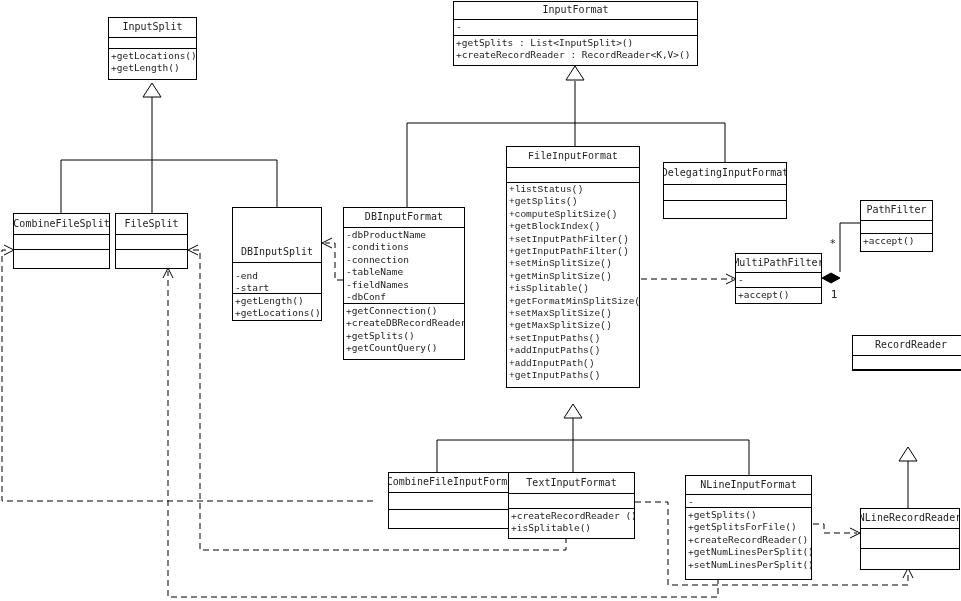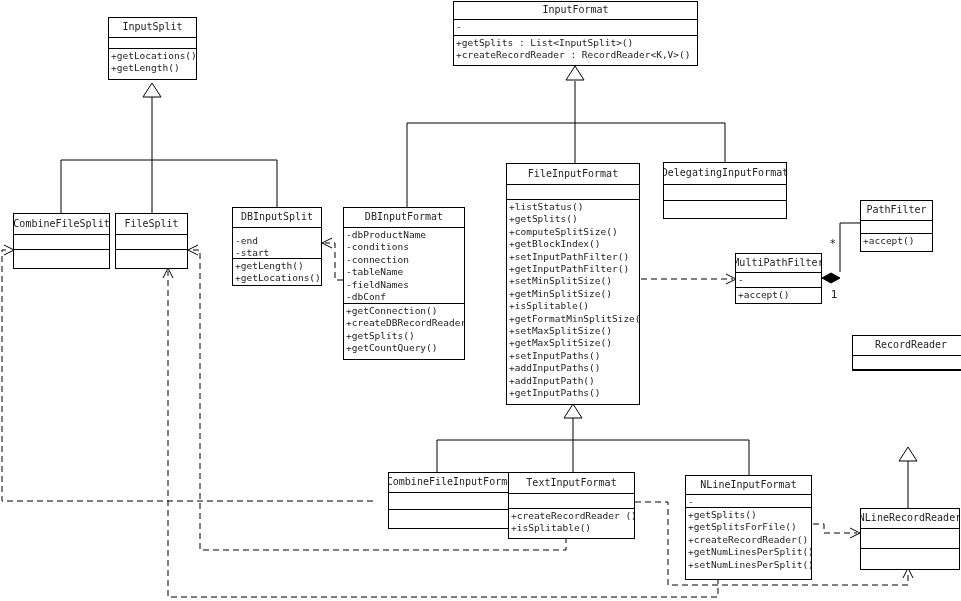--- a/index.html
+++ b/index.html
@@ -101,21 +101,21 @@
       <div class="uml-title" style="height: 21px;">CombineFileSplit</div>
       <div class="uml-sec attrs" style="height: 15px;"></div>
       <div class="uml-sec methods" style="height: 18px;"></div>
     </div>
     <div class="uml-class" style="left: 115px; top: 213px; width: 73px;">
       <div class="uml-title" style="height: 21px;">FileSplit</div>
       <div class="uml-sec attrs" style="height: 15px;"></div>
       <div class="uml-sec methods" style="height: 18px;"></div>
     </div>
     <div class="uml-class" style="left: 232px; top: 207px; width: 90px;">
-      <div class="uml-title" style="height: 20px;">DBInputSplit</div>
+      <div class="uml-title" style="height: 20px; margin-top: 35px;">DBInputSplit</div>
       <div class="uml-sec attrs" style="height: 25px; margin-top: 6px;">
         <div class="uml-row">-end</div>
         <div class="uml-row">-start</div>
       </div>
       <div class="uml-sec methods" style="height: 26px;">
         <div class="uml-row">+getLength()</div>
         <div class="uml-row">+getLocations()</div>
       </div>
     </div>
     <div class="uml-class" style="left: 343px; top: 207px; width: 122px;">
@@ -128,21 +128,21 @@
         <div class="uml-row">-fieldNames</div>
         <div class="uml-row">-dbConf</div>
       </div>
       <div class="uml-sec methods" style="height: 55px;">
         <div class="uml-row">+getConnection()</div>
         <div class="uml-row">+createDBRecordReader()</div>
         <div class="uml-row">+getSplits()</div>
         <div class="uml-row">+getCountQuery()</div>
       </div>
     </div>
-    <div class="uml-class" style="left: 506px; top: 163px; width: 134px;">
+    <div class="uml-class" style="left: 506px; top: 146px; width: 134px; font-family: Liberation Mono, monospace;">
       <div class="uml-title" style="height: 21px;">FileInputFormat</div>
       <div class="uml-sec attrs" style="height: 15px;"></div>
       <div class="uml-sec methods" style="height: 204px;">
         <div class="uml-row">+listStatus()</div>
         <div class="uml-row">+getSplits()</div>
         <div class="uml-row">+computeSplitSize()</div>
         <div class="uml-row">+getBlockIndex()</div>
         <div class="uml-row">+setInputPathFilter()</div>
         <div class="uml-row">+getInputPathFilter()</div>
         <div class="uml-row">+setMinSplitSize()</div>

